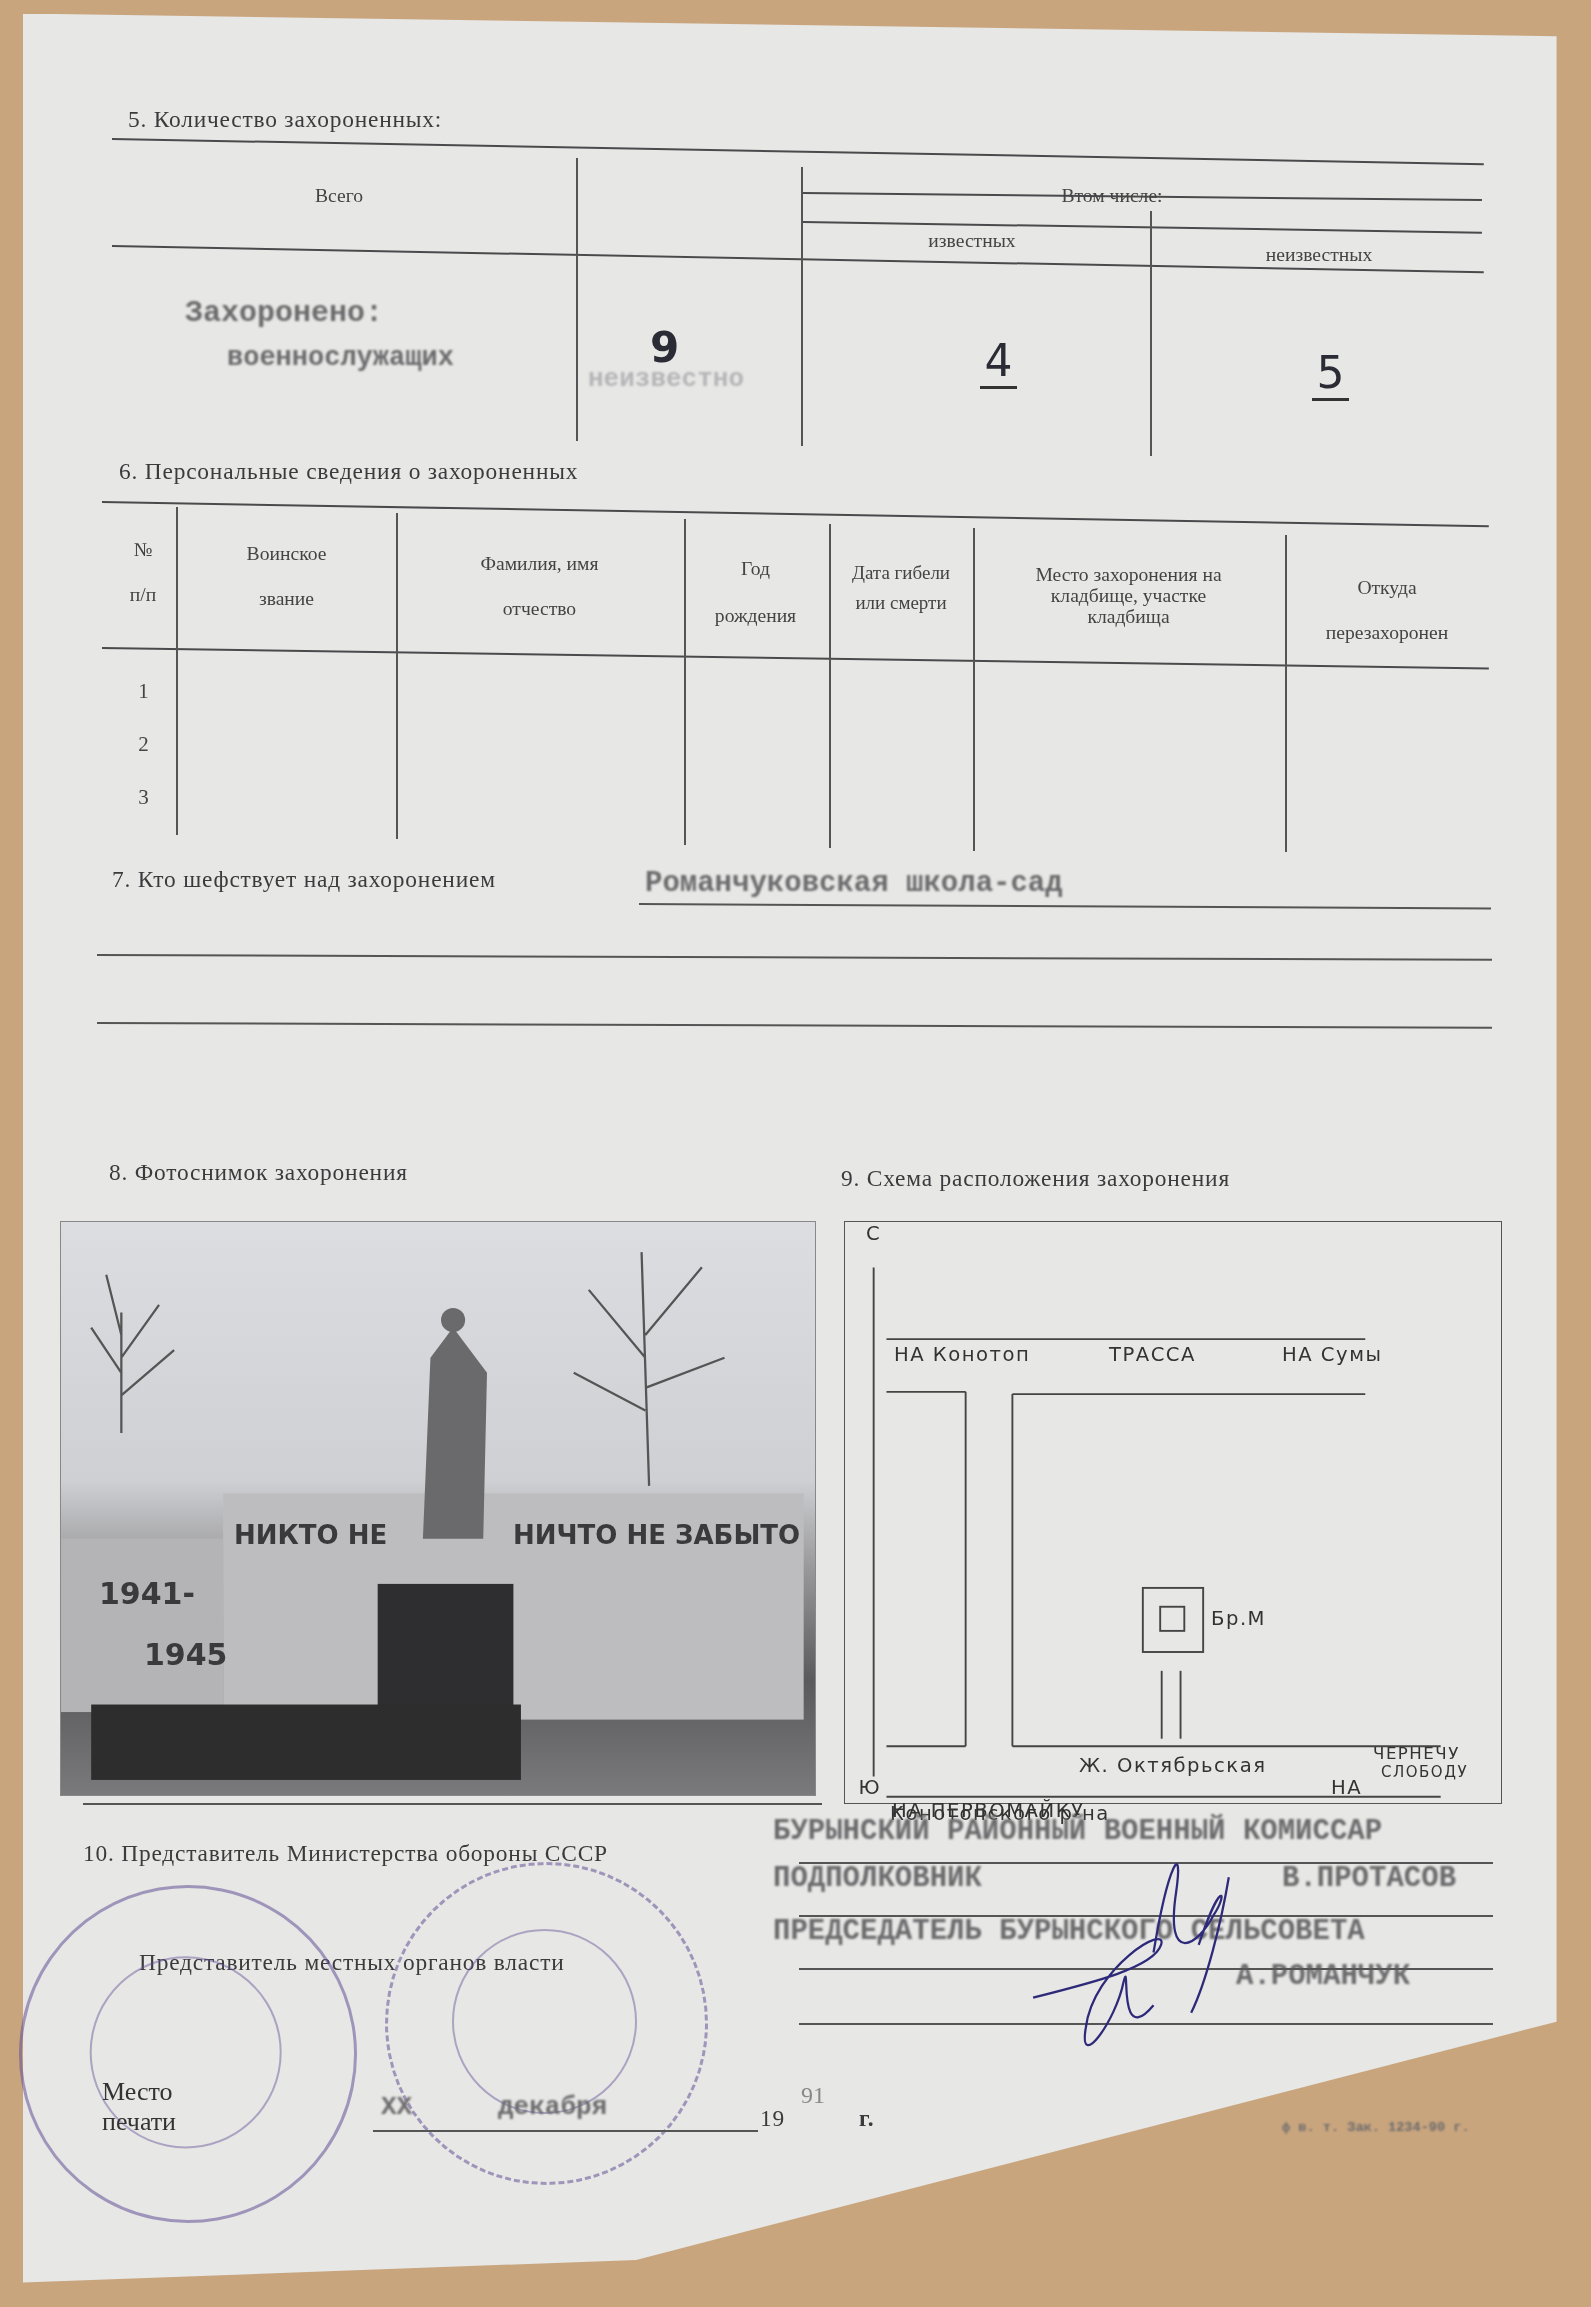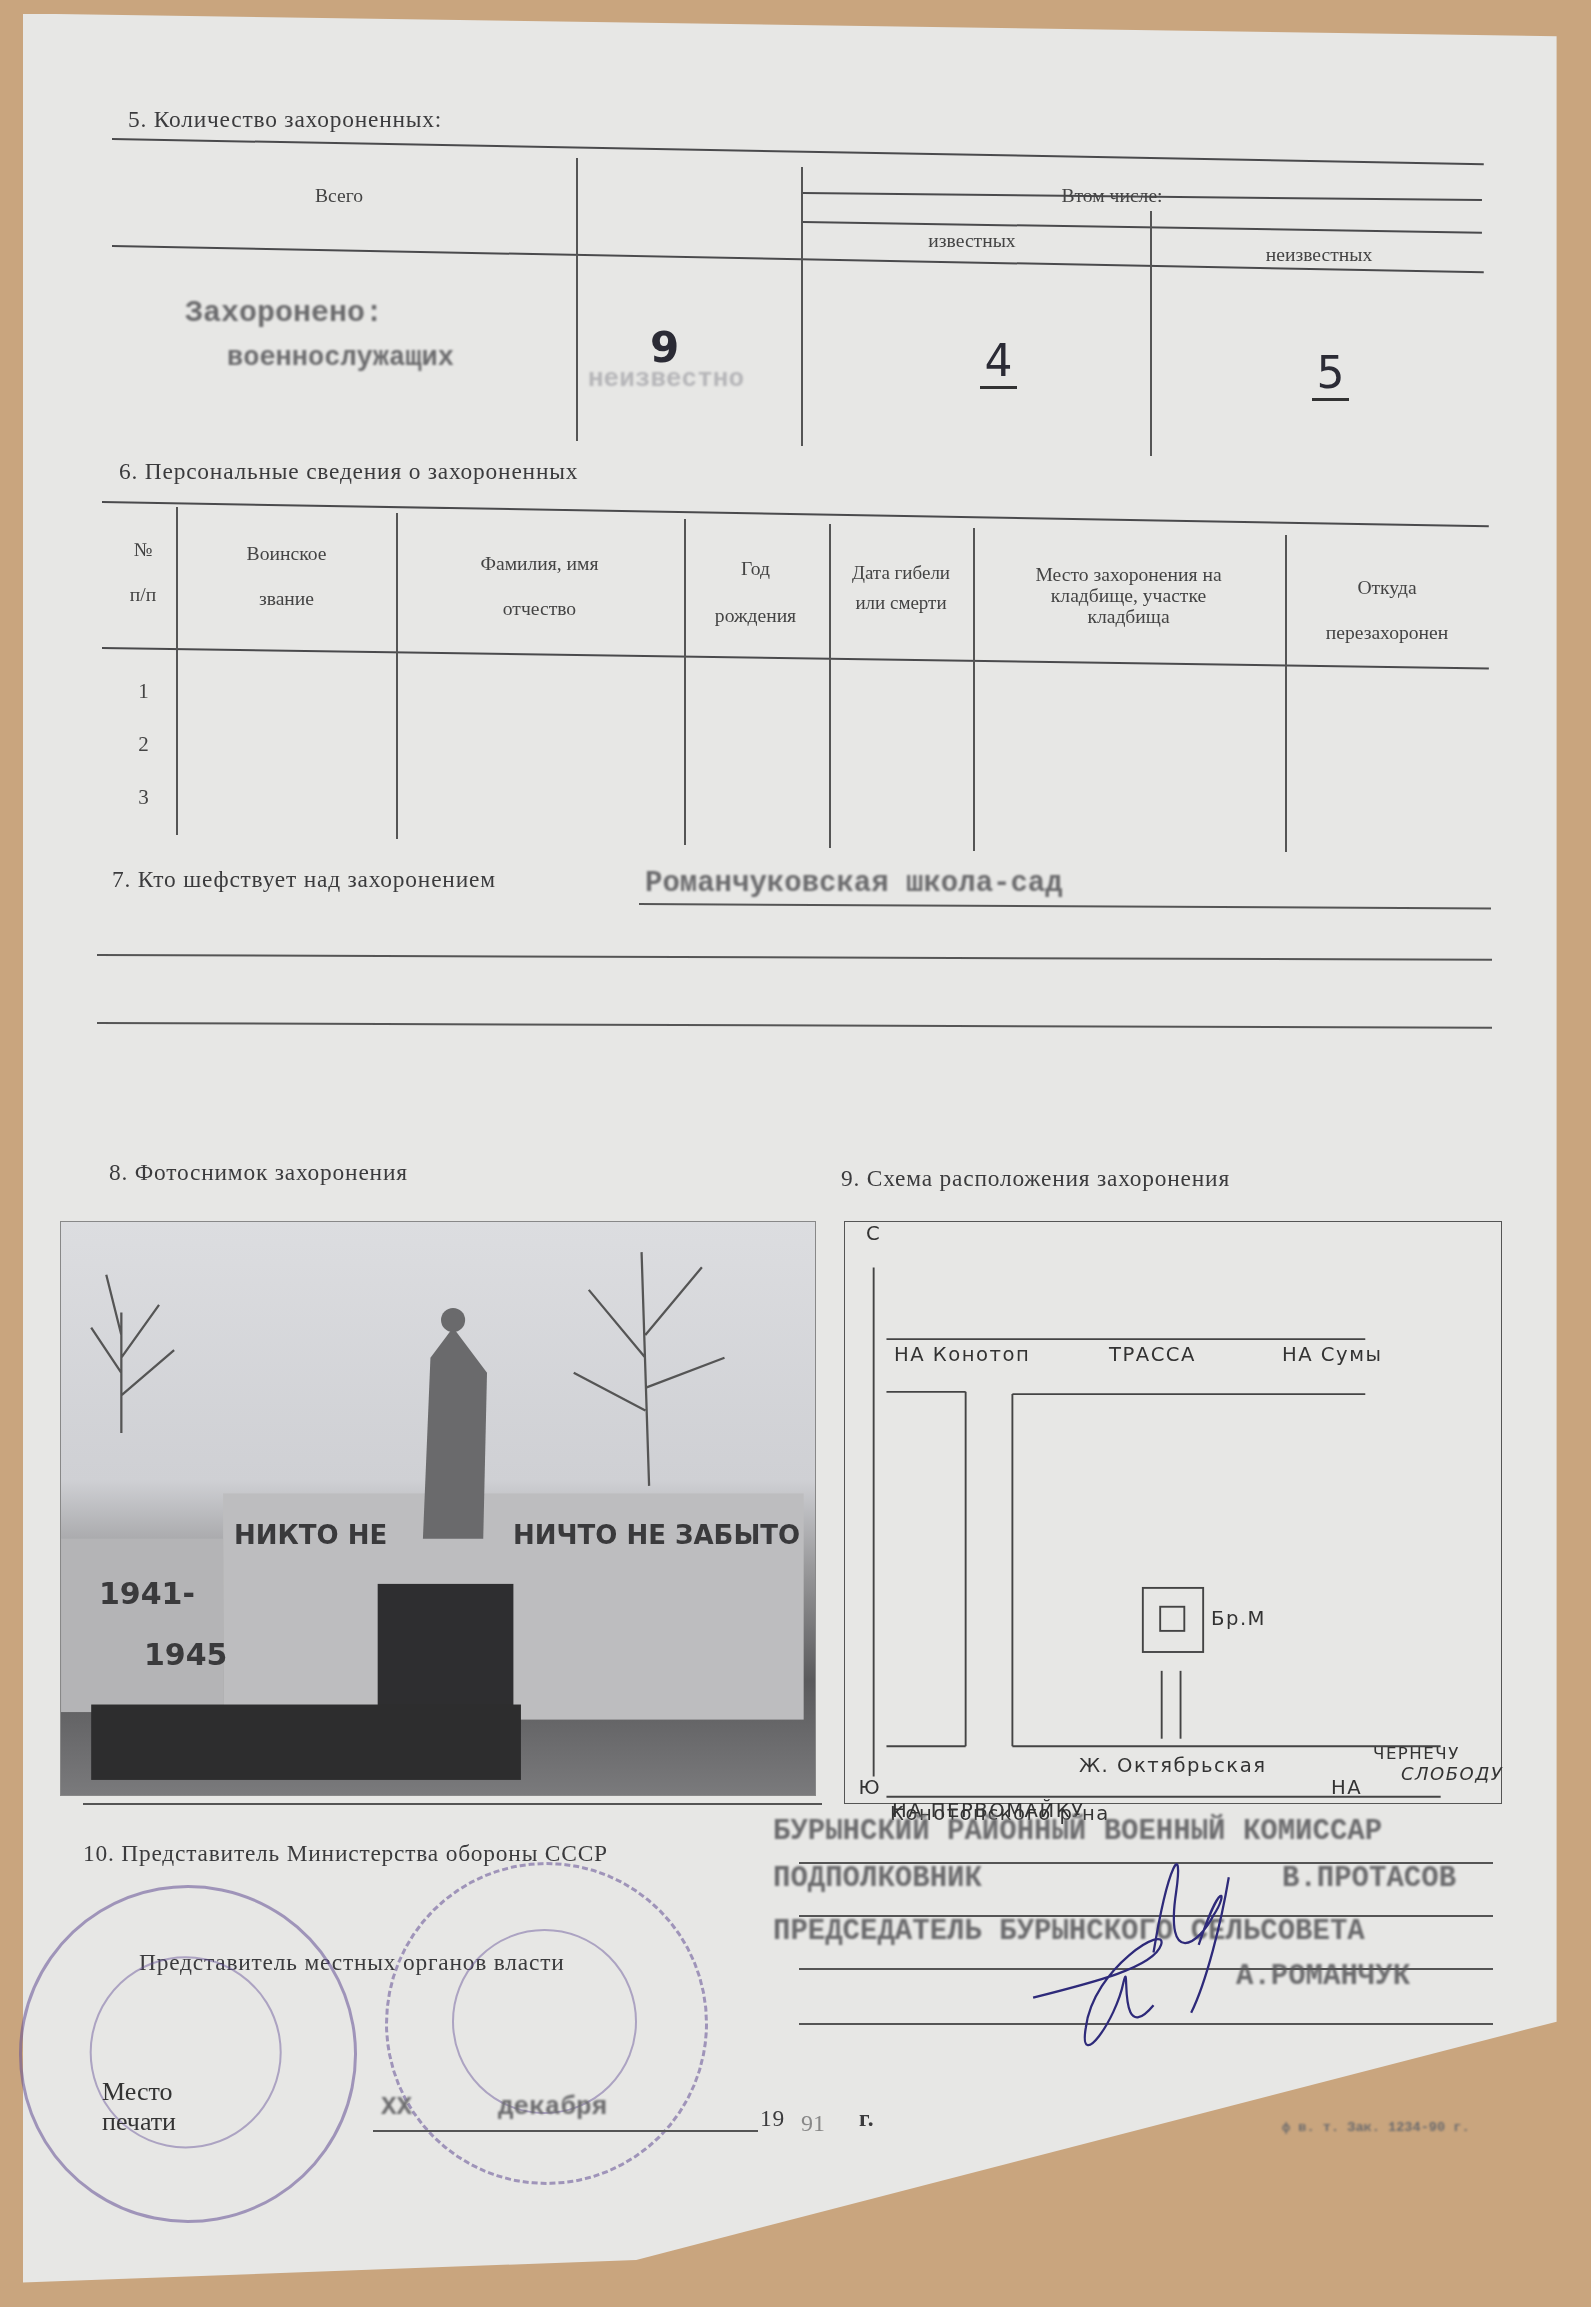--- a/index.html
+++ b/index.html
@@ -139,21 +139,21 @@
   </svg>
   <div class="maptxt" style="left:21px;top:0px;">С</div>
   <div class="maptxt" style="left:13.6px;top:554px;">Ю</div>
   <div class="maptxt" style="left:49px;top:121px;">НА Конотоп</div>
   <div class="maptxt" style="left:264px;top:121px;">ТРАССА</div>
   <div class="maptxt" style="left:437px;top:121px;">НА Сумы</div>
   <div class="maptxt" style="left:366px;top:385px;">Бр.М</div>
   <div class="maptxt" style="left:234px;top:532px;">Ж. Октябрьская</div>
   <div class="maptxt" style="left:486px;top:554px;">НА</div>
   <div class="maptxt" style="left:528px;top:522px;font-size:16.6px;">ЧЕРНЕЧУ</div>
-  <div class="maptxt" style="left:556px;top:541px;font-size:18px;font-style:italic;">СЛОБОДУ</div>
+  <div class="maptxt" style="left:536px;top:541px;font-size:15px;">СЛОБОДУ</div>
   <div class="maptxt" style="left:47px;top:577px;">НА ПЕРВОМАЙКУ</div>
 </div>
 <div class="maptxt abs" style="left:890px;top:1802px;">Конотопского р-на</div>
 <div class="hline thin" style="left:83px;top:1803px;width:739px;"></div>
 
 <div class="abs label" style="left:83px;top:1840px;">10. Представитель Министерства обороны СССР</div>
 <div class="abs typed" style="left:773px;top:1815px;font-size:29px;">БУРЫНСКИЙ РАЙОННЫЙ ВОЕННЫЙ КОМИССАР</div>
 <div class="hline thin" style="left:799px;top:1862px;width:694px;"></div>
 <div class="abs typed" style="left:773px;top:1862px;font-size:29px;">ПОДПОЛКОВНИК</div>
 <div class="abs typed" style="left:1282px;top:1862px;font-size:29px;">В.ПРОТАСОВ</div>
@@ -179,16 +179,16 @@
   <div class="stampin" style="left:64px;top:64px;width:181px;height:181px;"></div>
 </div>
 
 <div class="abs" style="left:102px;top:2077px;font-size:26px;color:#333;">Место</div>
 <div class="abs" style="left:102px;top:2107px;font-size:26px;color:#333;">печати</div>
 
 <div class="abs typed" style="left:381px;top:2092px;font-size:26px;">XX</div>
 <div class="abs typed" style="left:498px;top:2092px;font-size:26px;">декабря</div>
 <div class="hline thin" style="left:373px;top:2130px;width:385px;"></div>
 <div class="abs label" style="left:760px;top:2105px;">19</div>
-<div class="abs" style="left:801px;top:2082px;font-size:24px;color:#888;margin-top:28px;">91</div>
+<div class="abs" style="left:801px;top:2082px;font-size:24px;color:#888;">91</div>
 <div class="abs label" style="left:859px;top:2105px;font-weight:bold;">г.</div>
 <div class="abs typed" style="left:1282px;top:2120px;font-size:13.6px;">ф в. т. Зак. 1234-90 г.</div>
 
 
 </body></html>

